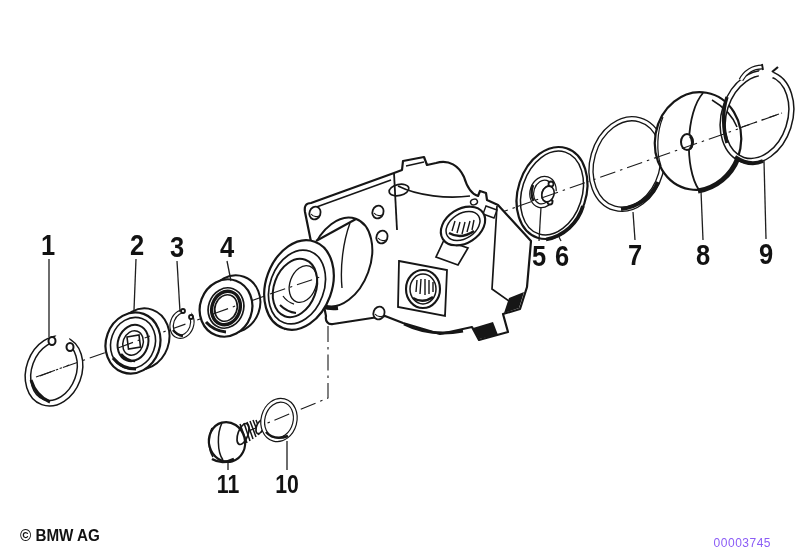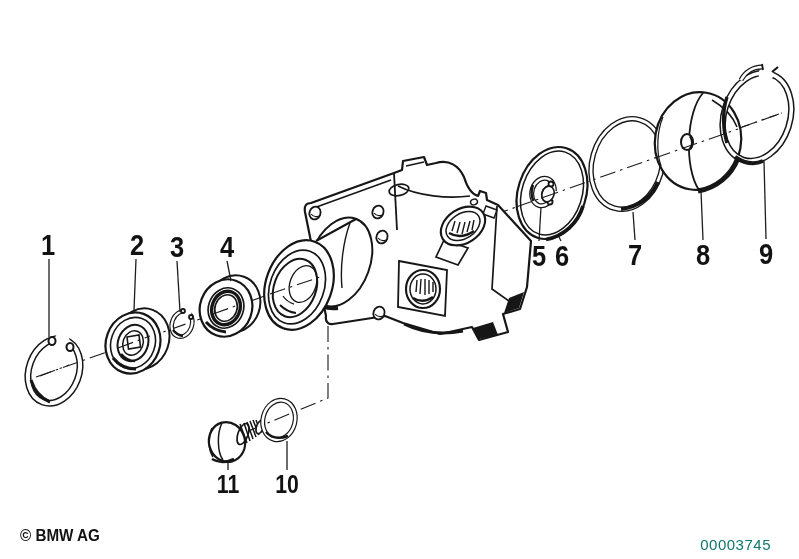--- a/index.html
+++ b/index.html
@@ -4,21 +4,21 @@
 <style>
   html,body{margin:0;padding:0;background:#fff;}
   .stage{position:relative;width:799px;height:559px;background:#ffffff;overflow:hidden;
          font-family:"Liberation Sans",sans-serif;}
   .stage svg{position:absolute;left:0;top:0;}
   .callout{position:absolute;color:#121212;font-weight:bold;font-size:30px;line-height:1;
            transform:translate(-50%,-50%) scaleX(.85);white-space:nowrap;}
   .callout.small{font-size:25px;}
   .copyright{position:absolute;left:20px;top:527px;color:#121212;font-weight:bold;
              font-size:16px;transform:scaleX(.95);transform-origin:left center;}
-  .docnum{position:absolute;right:28px;top:536px;color:#0f766e;font-size:15px;letter-spacing:.5px;}
+  .docnum{position:absolute;right:28px;top:536px;color:#8b5cf6;font-size:12px;letter-spacing:.5px;}
   
   .k{stroke:#161616;fill:none;}
   .kw{stroke:#ffffff;fill:none;}
   .fw{fill:#ffffff;stroke:#161616;}
   .cl{stroke:#1b1b1b;stroke-width:1.1;fill:none;stroke-dasharray:16 5 2.5 5;}
   .ld{stroke:#1e1e1e;stroke-width:1.3;fill:none;}
 </style>
 </head>
 <body>
 

